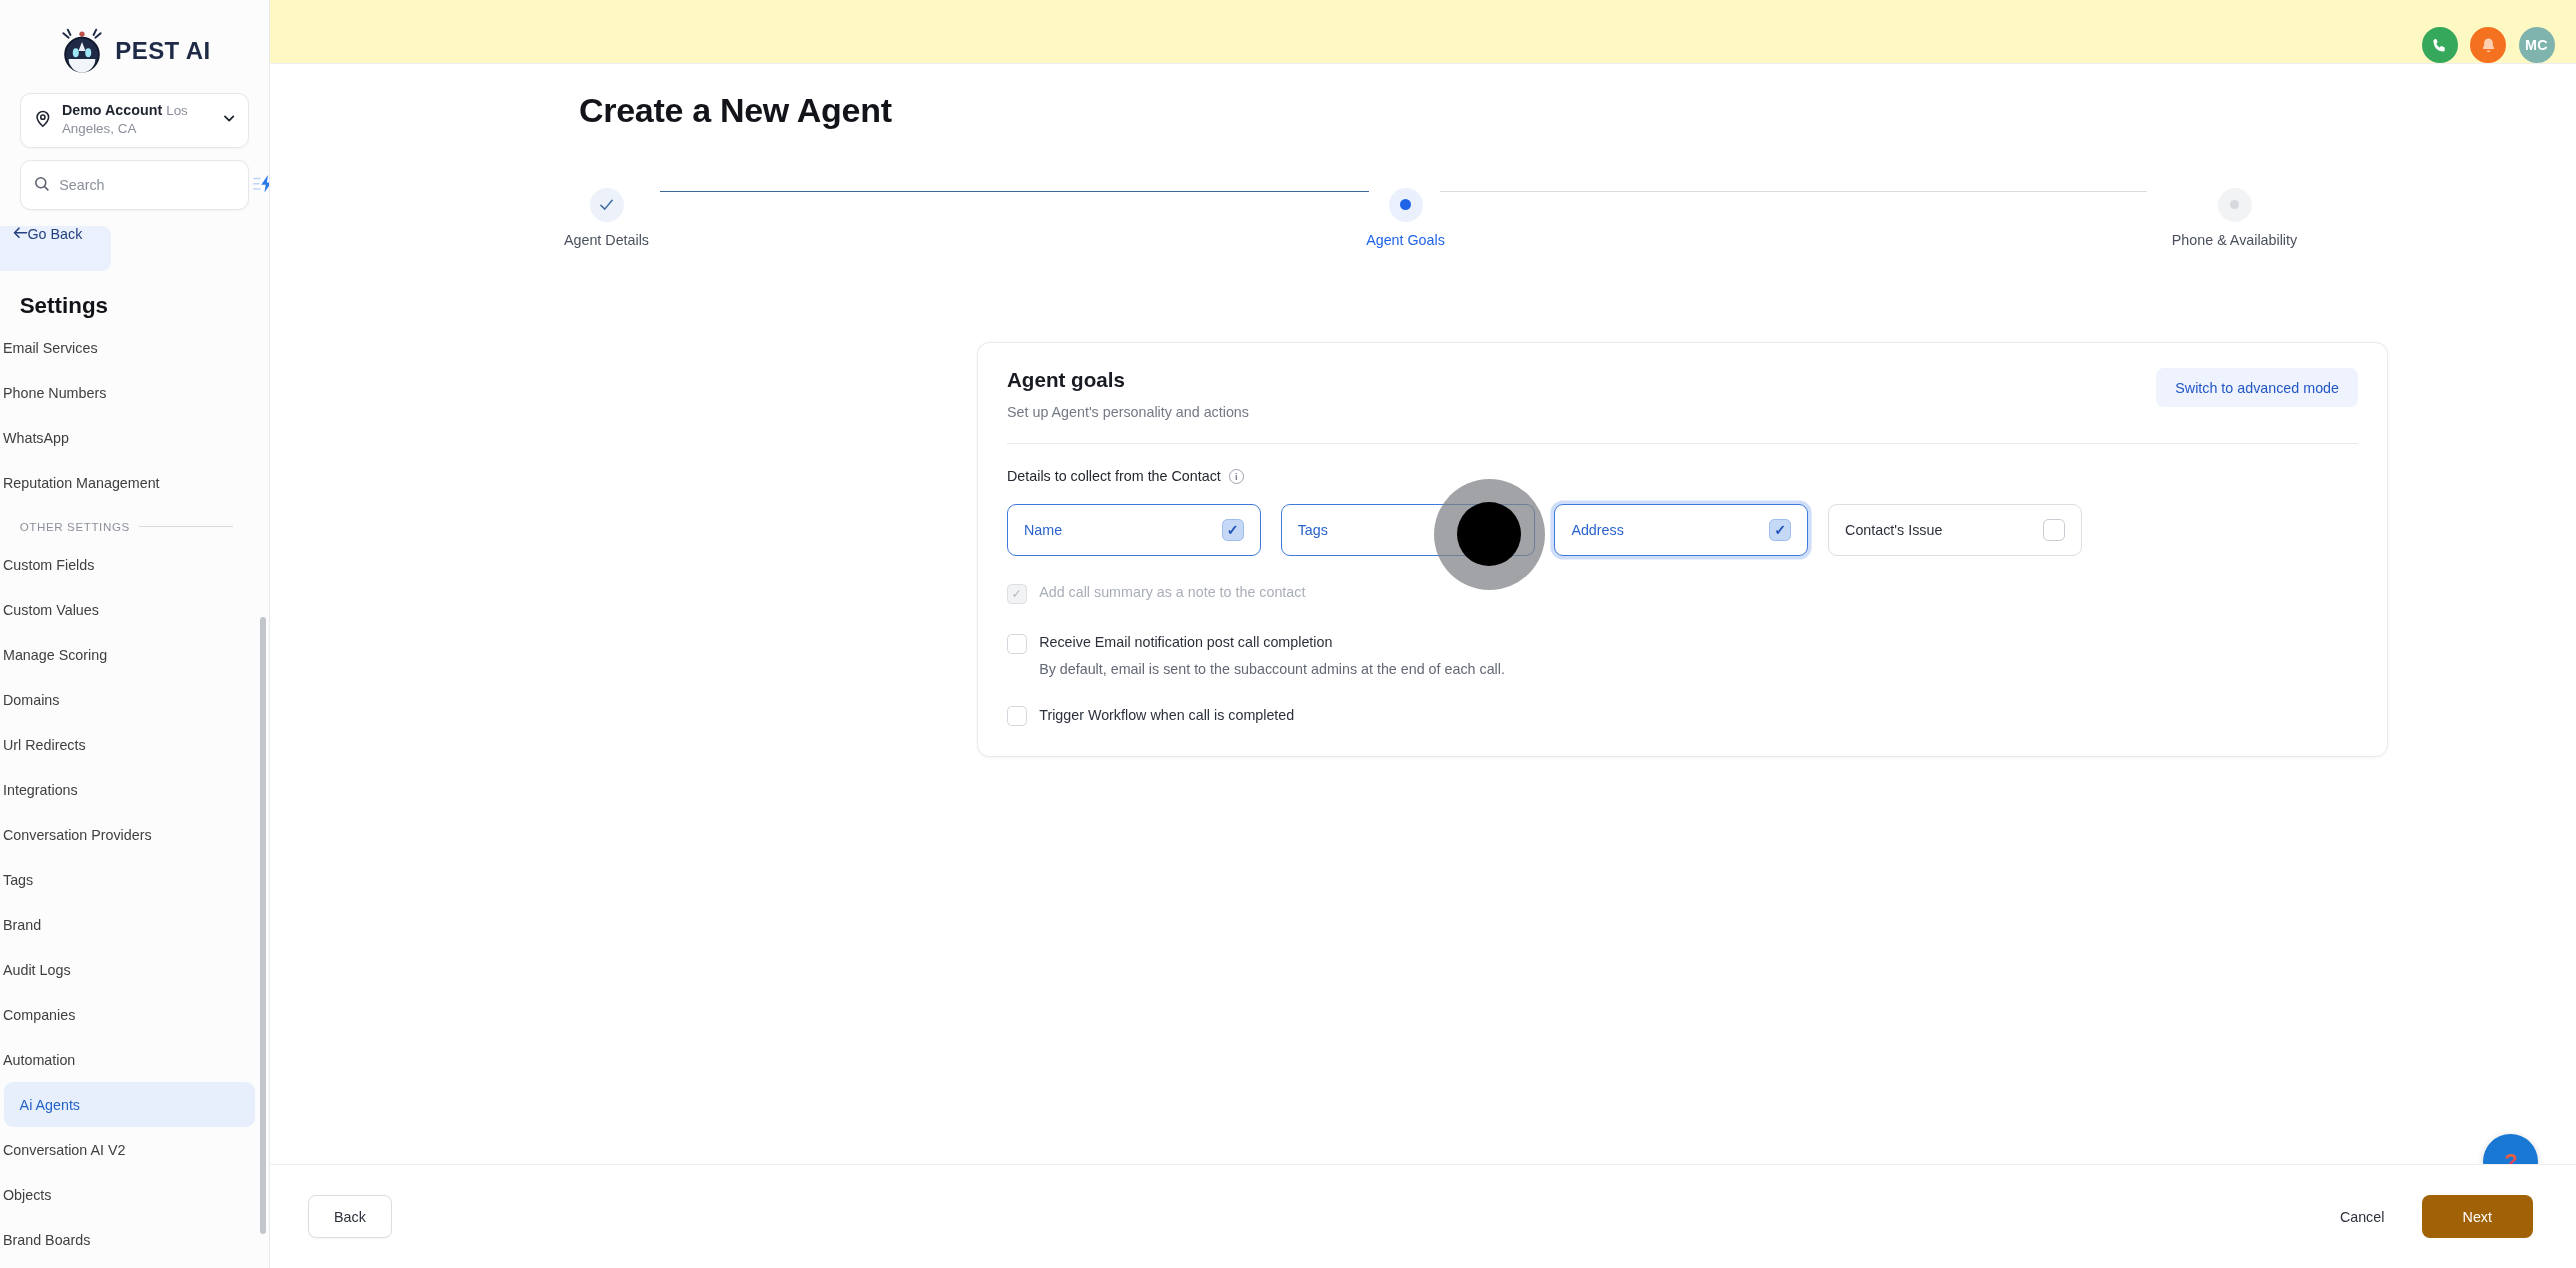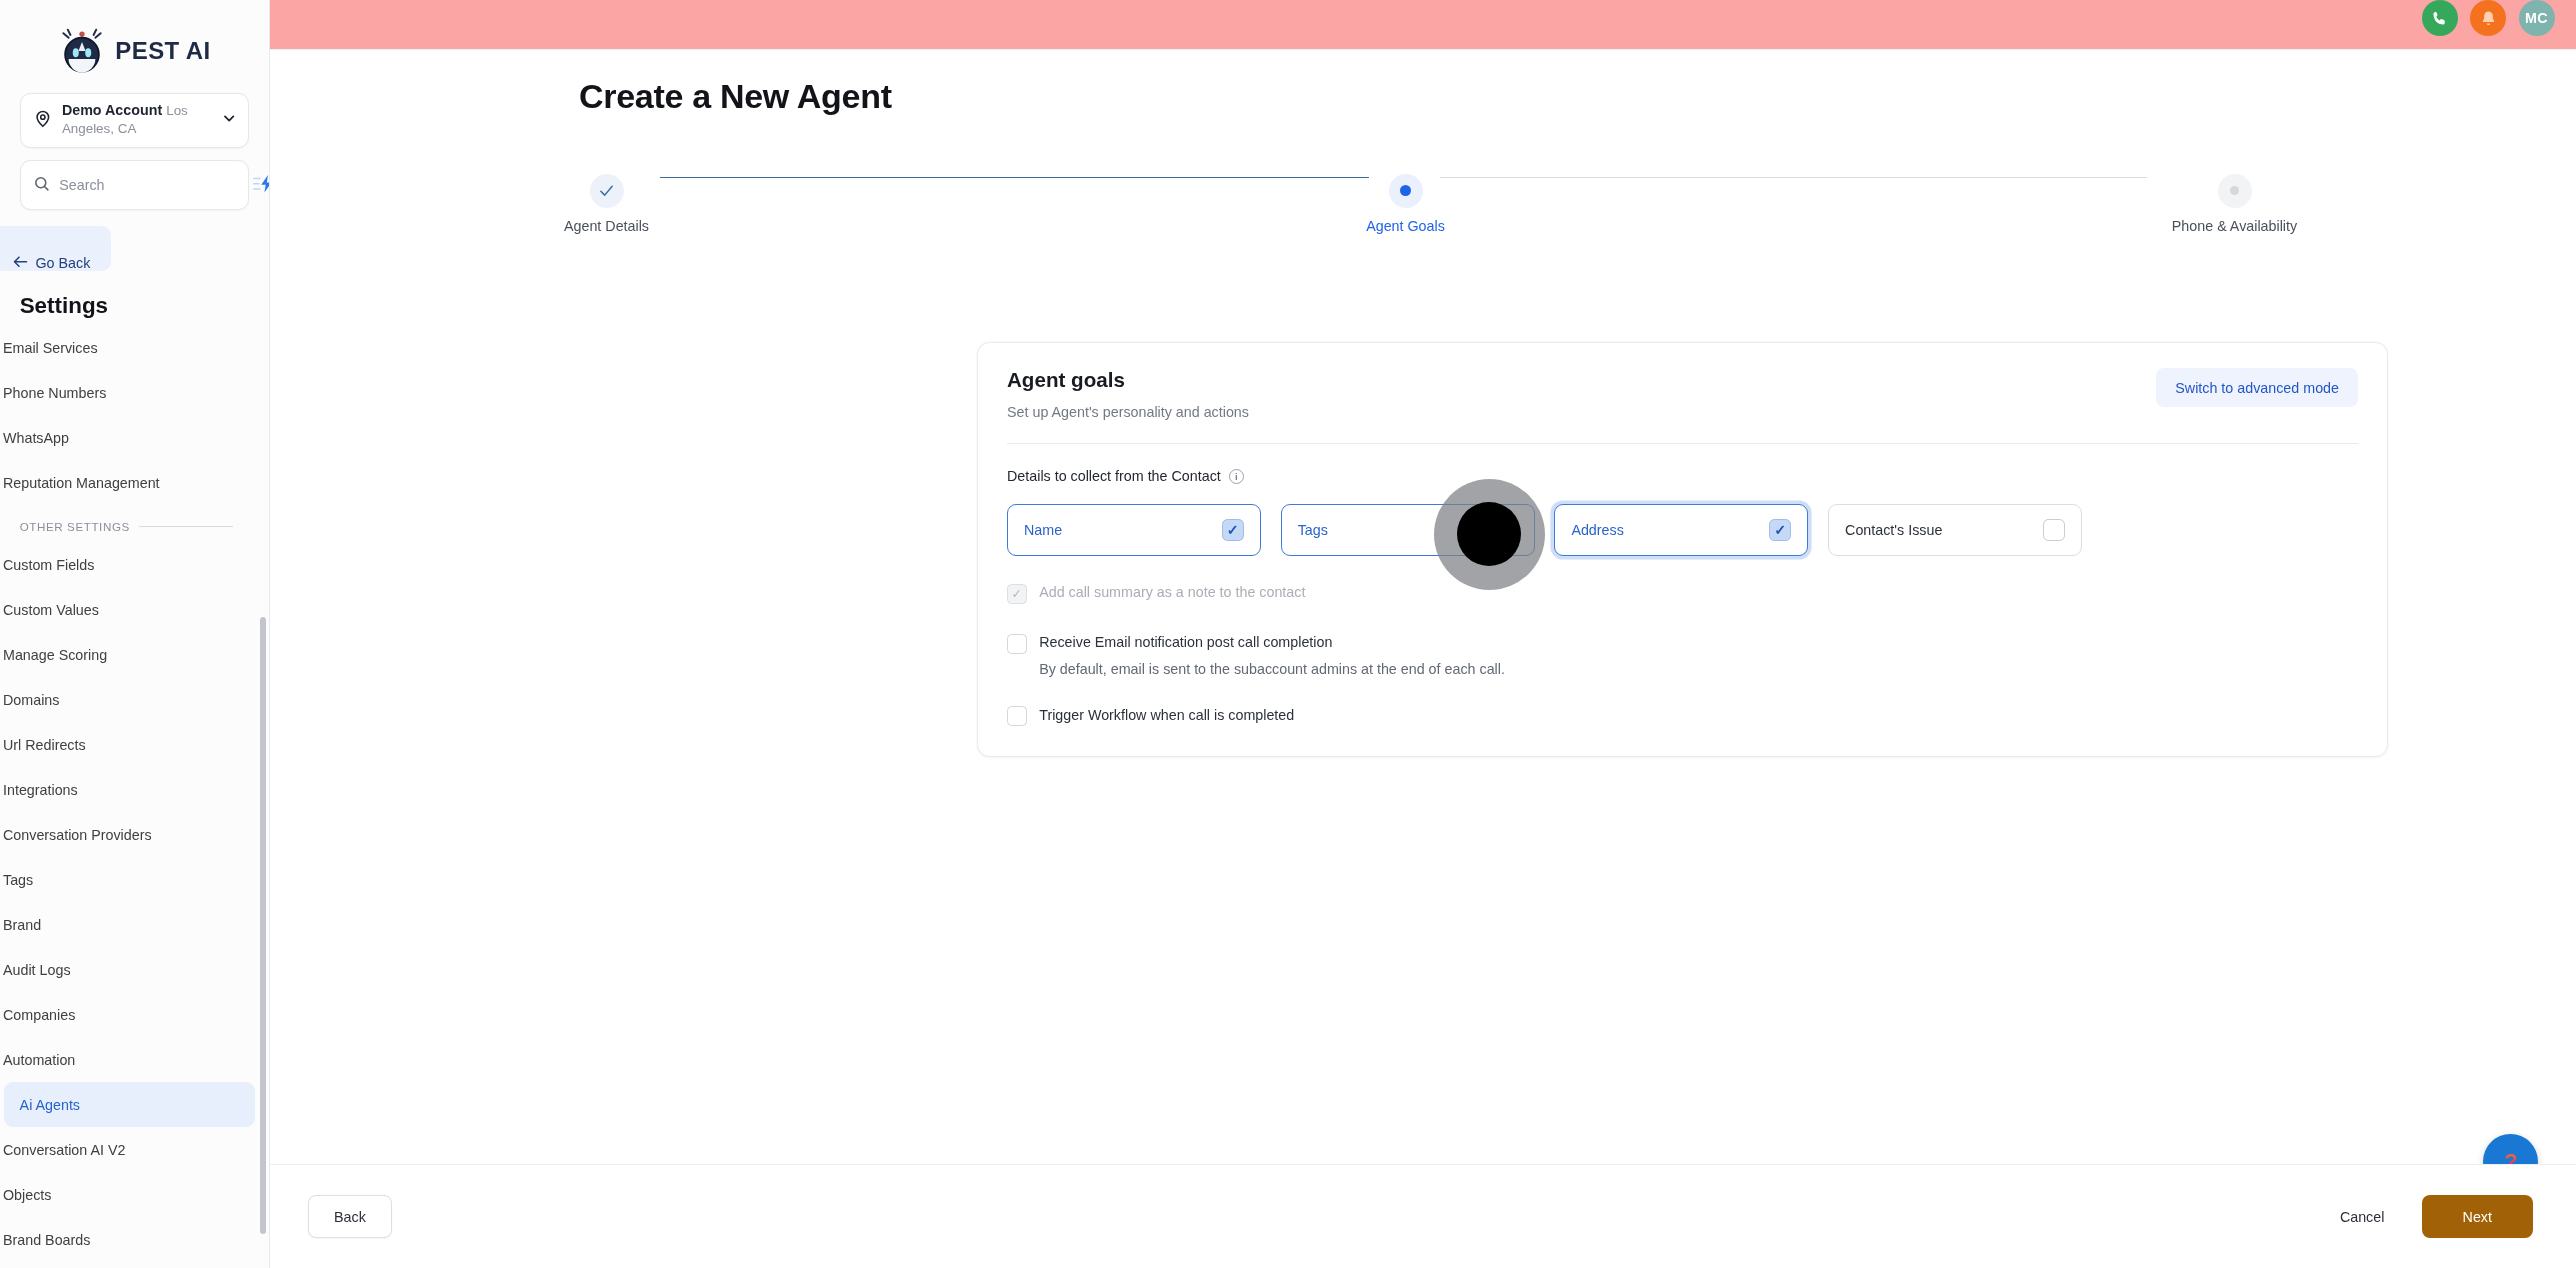--- a/index.html
+++ b/index.html
@@ -50,21 +50,21 @@
   }
   .search-input {
     flex: 1; border: none; outline: none; background: transparent;
     font-family: "Liberation Sans", sans-serif;
     font-size: 14.3px; color: #6f7480;
   }
   .search-input::placeholder { color: #8a8f9a; }
 
   .goback {
     margin: 16px 0 0 0; height: 45px; width: 111px;
-    display: flex; align-items: flex-end; gap: 8px;
+    display: flex; align-items: flex-start; 
     padding-left: 12.5px;
     background: #eaf1fd; border-radius: 0 9px 9px 0;
     color: #23407e; font-size: 14.3px; font-weight: 500;
   }
   .settings-title {
     font-size: 22.4px; font-weight: 700; color: #111318;
     padding: 21.5px 0 7.2px 19.7px;
   }
   .nav-list { padding-bottom: 27px; }
   .nav-item {
@@ -89,23 +89,23 @@
     position: absolute; right: 2.7px; top: 617px;
     width: 6.3px; height: 617px; background: #c2c5cc; border-radius: 3.6px;
   }
 
   
   .main {
     position: relative; flex: 1; height: 1268px;
     background: #ffffff; overflow: hidden;
   }
   .topbar {
-    height: 50px; border-bottom: 0.9px solid #eceef1;
-    display: flex; align-items: flex-start; justify-content: flex-end;
-    padding-right: 21.5px; gap: 12.5px; background: #fca5a5;
+    height: 64px; border-bottom: 0.9px solid #eceef1;
+    display: flex; align-items: flex-end; justify-content: flex-end;
+    padding-right: 21.5px; gap: 12.5px; background: #fef9c3;
   }
   .tb-icon {
     width: 36px; height: 36px; border-radius: 50%;
     display: flex; align-items: center; justify-content: center;
     color: #fff; font-size: 16px;
   }
   .tb-phone { background: #36a85c; }
   .tb-bell  { background: #f4711f; }
   .tb-avatar{ background: #7fb3ad; font-size: 14.3px; font-weight: 600; letter-spacing: 0.4px; }
 

